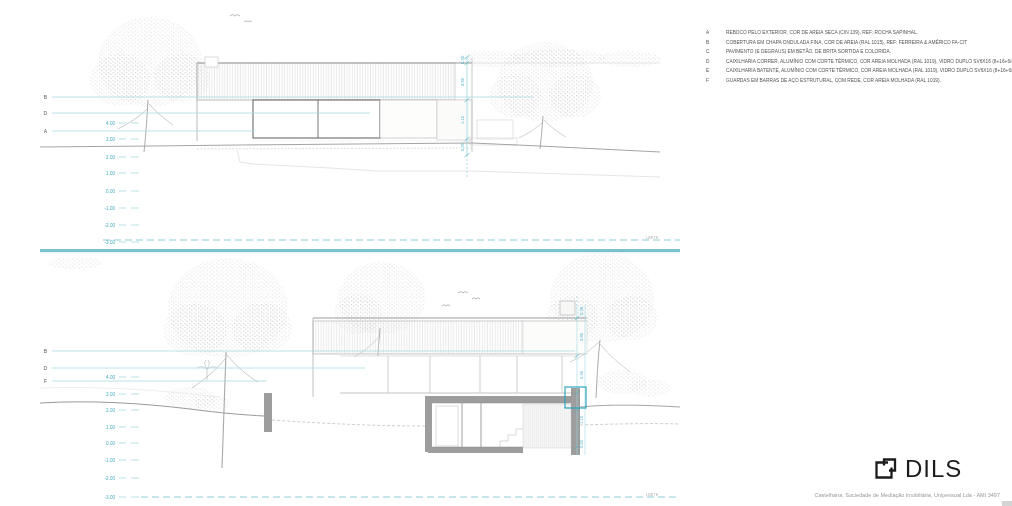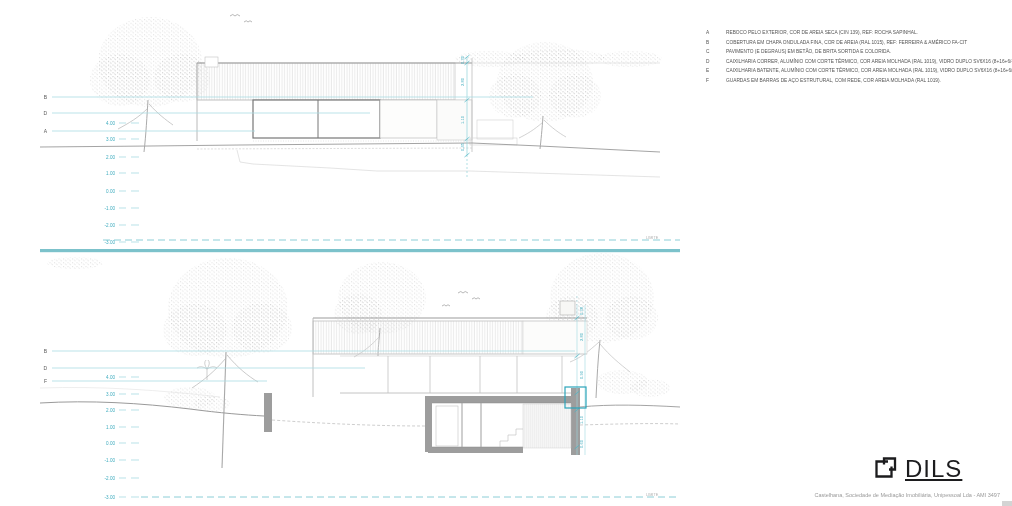--- a/index.html
+++ b/index.html
@@ -16,21 +16,21 @@
   .dim-t{fill:#43aec0;font-size:4px;font-family:"Liberation Sans",sans-serif;}
   .tiny-gray{fill:#b3b3b3;font-size:3.8px;font-family:"Liberation Sans",sans-serif;}
   .leader{stroke:#aadce3;stroke-width:0.8;}
   .cyanline{stroke:#8fd2da;stroke-width:0.7;}
   .cyantick{stroke:#49b4c4;stroke-width:0.7;}
   
   .legend{position:absolute;top:28px;left:706px;font-size:4.8px;line-height:9.6px;color:#555;}
   .legend-row{display:flex;white-space:nowrap;}
   .legend-key{width:20px;flex:none;}
   
-  .footer-brand{position:absolute;left:872px;top:455px;display:flex;color:#1c1c1e;text-decoration:underline;}
+  .footer-brand{position:absolute;left:872px;top:455px;display:flex;align-items:center;color:#1c1c1e;}
   .brand-icon{margin-right:7px;}
   .brand-text{font-size:24px;font-weight:400;letter-spacing:1px;color:#1c1c1e;}
   .credit{position:absolute;right:12px;top:492px;font-size:5.5px;color:#9a9a9a;white-space:nowrap;}
   .corner-nub{position:absolute;right:0;bottom:0;width:10px;height:5px;background:#d4d4d4;}
 </style>
 </head>
 <body>
 
 <div class="canvas">
 

